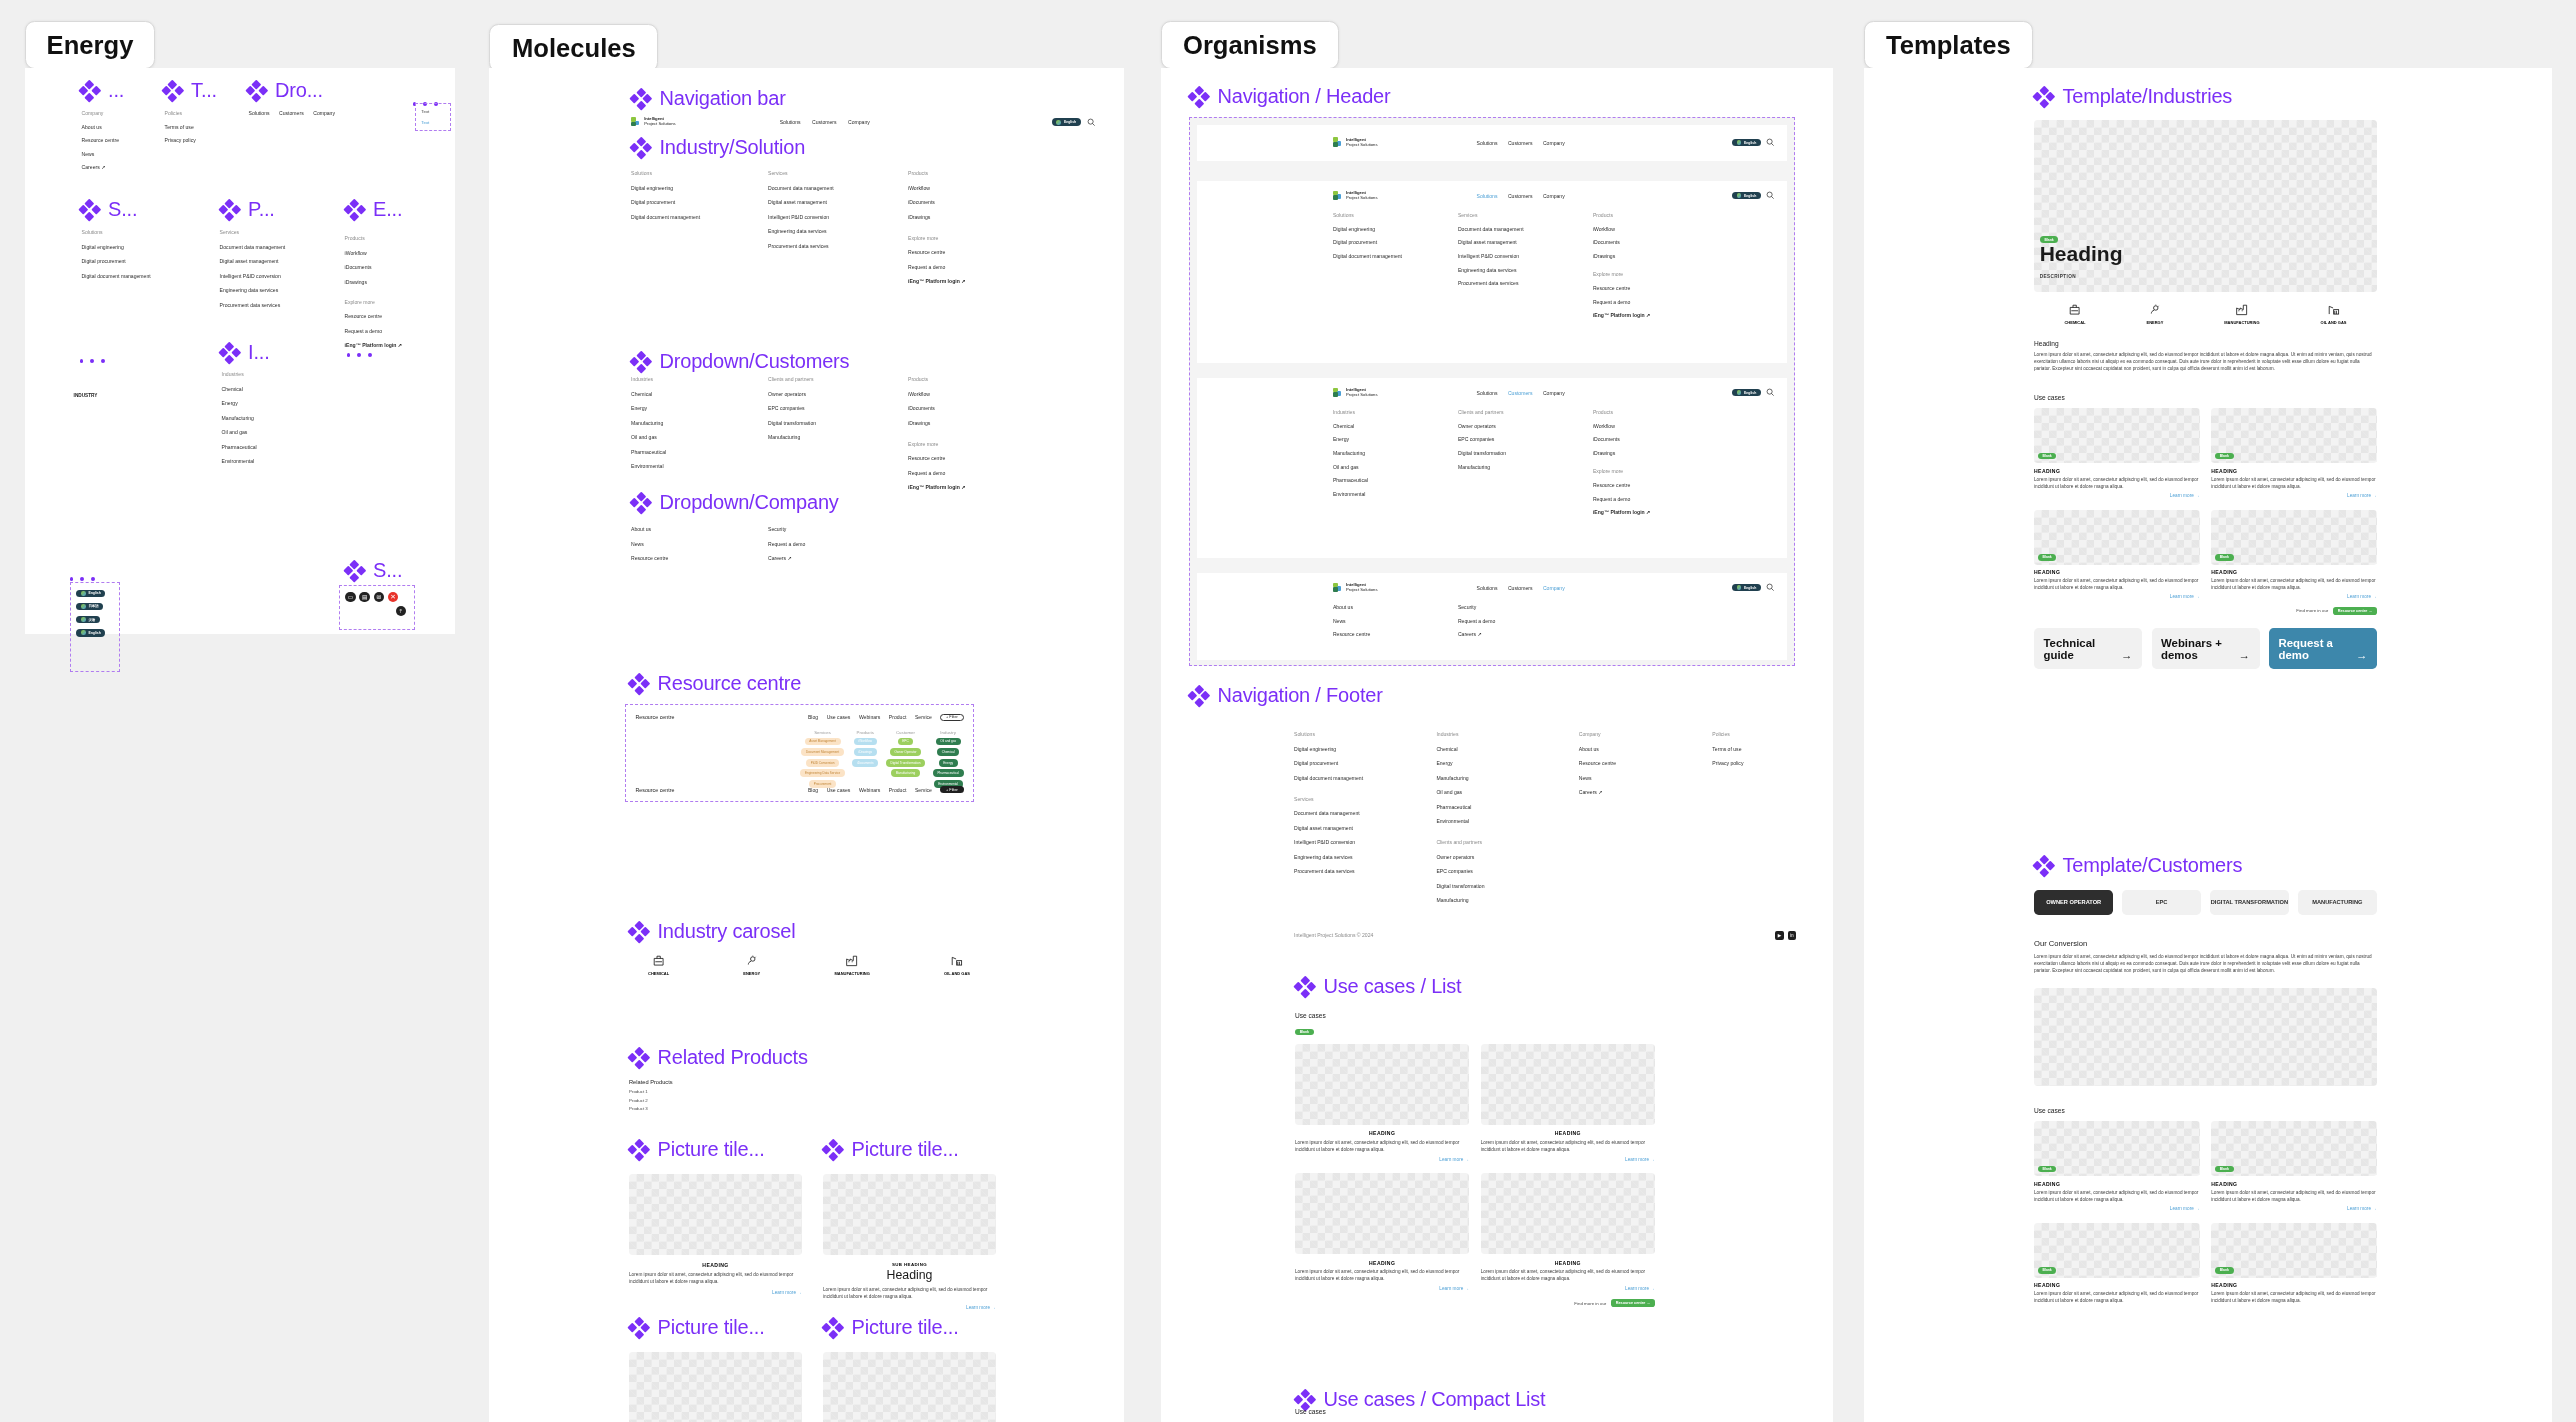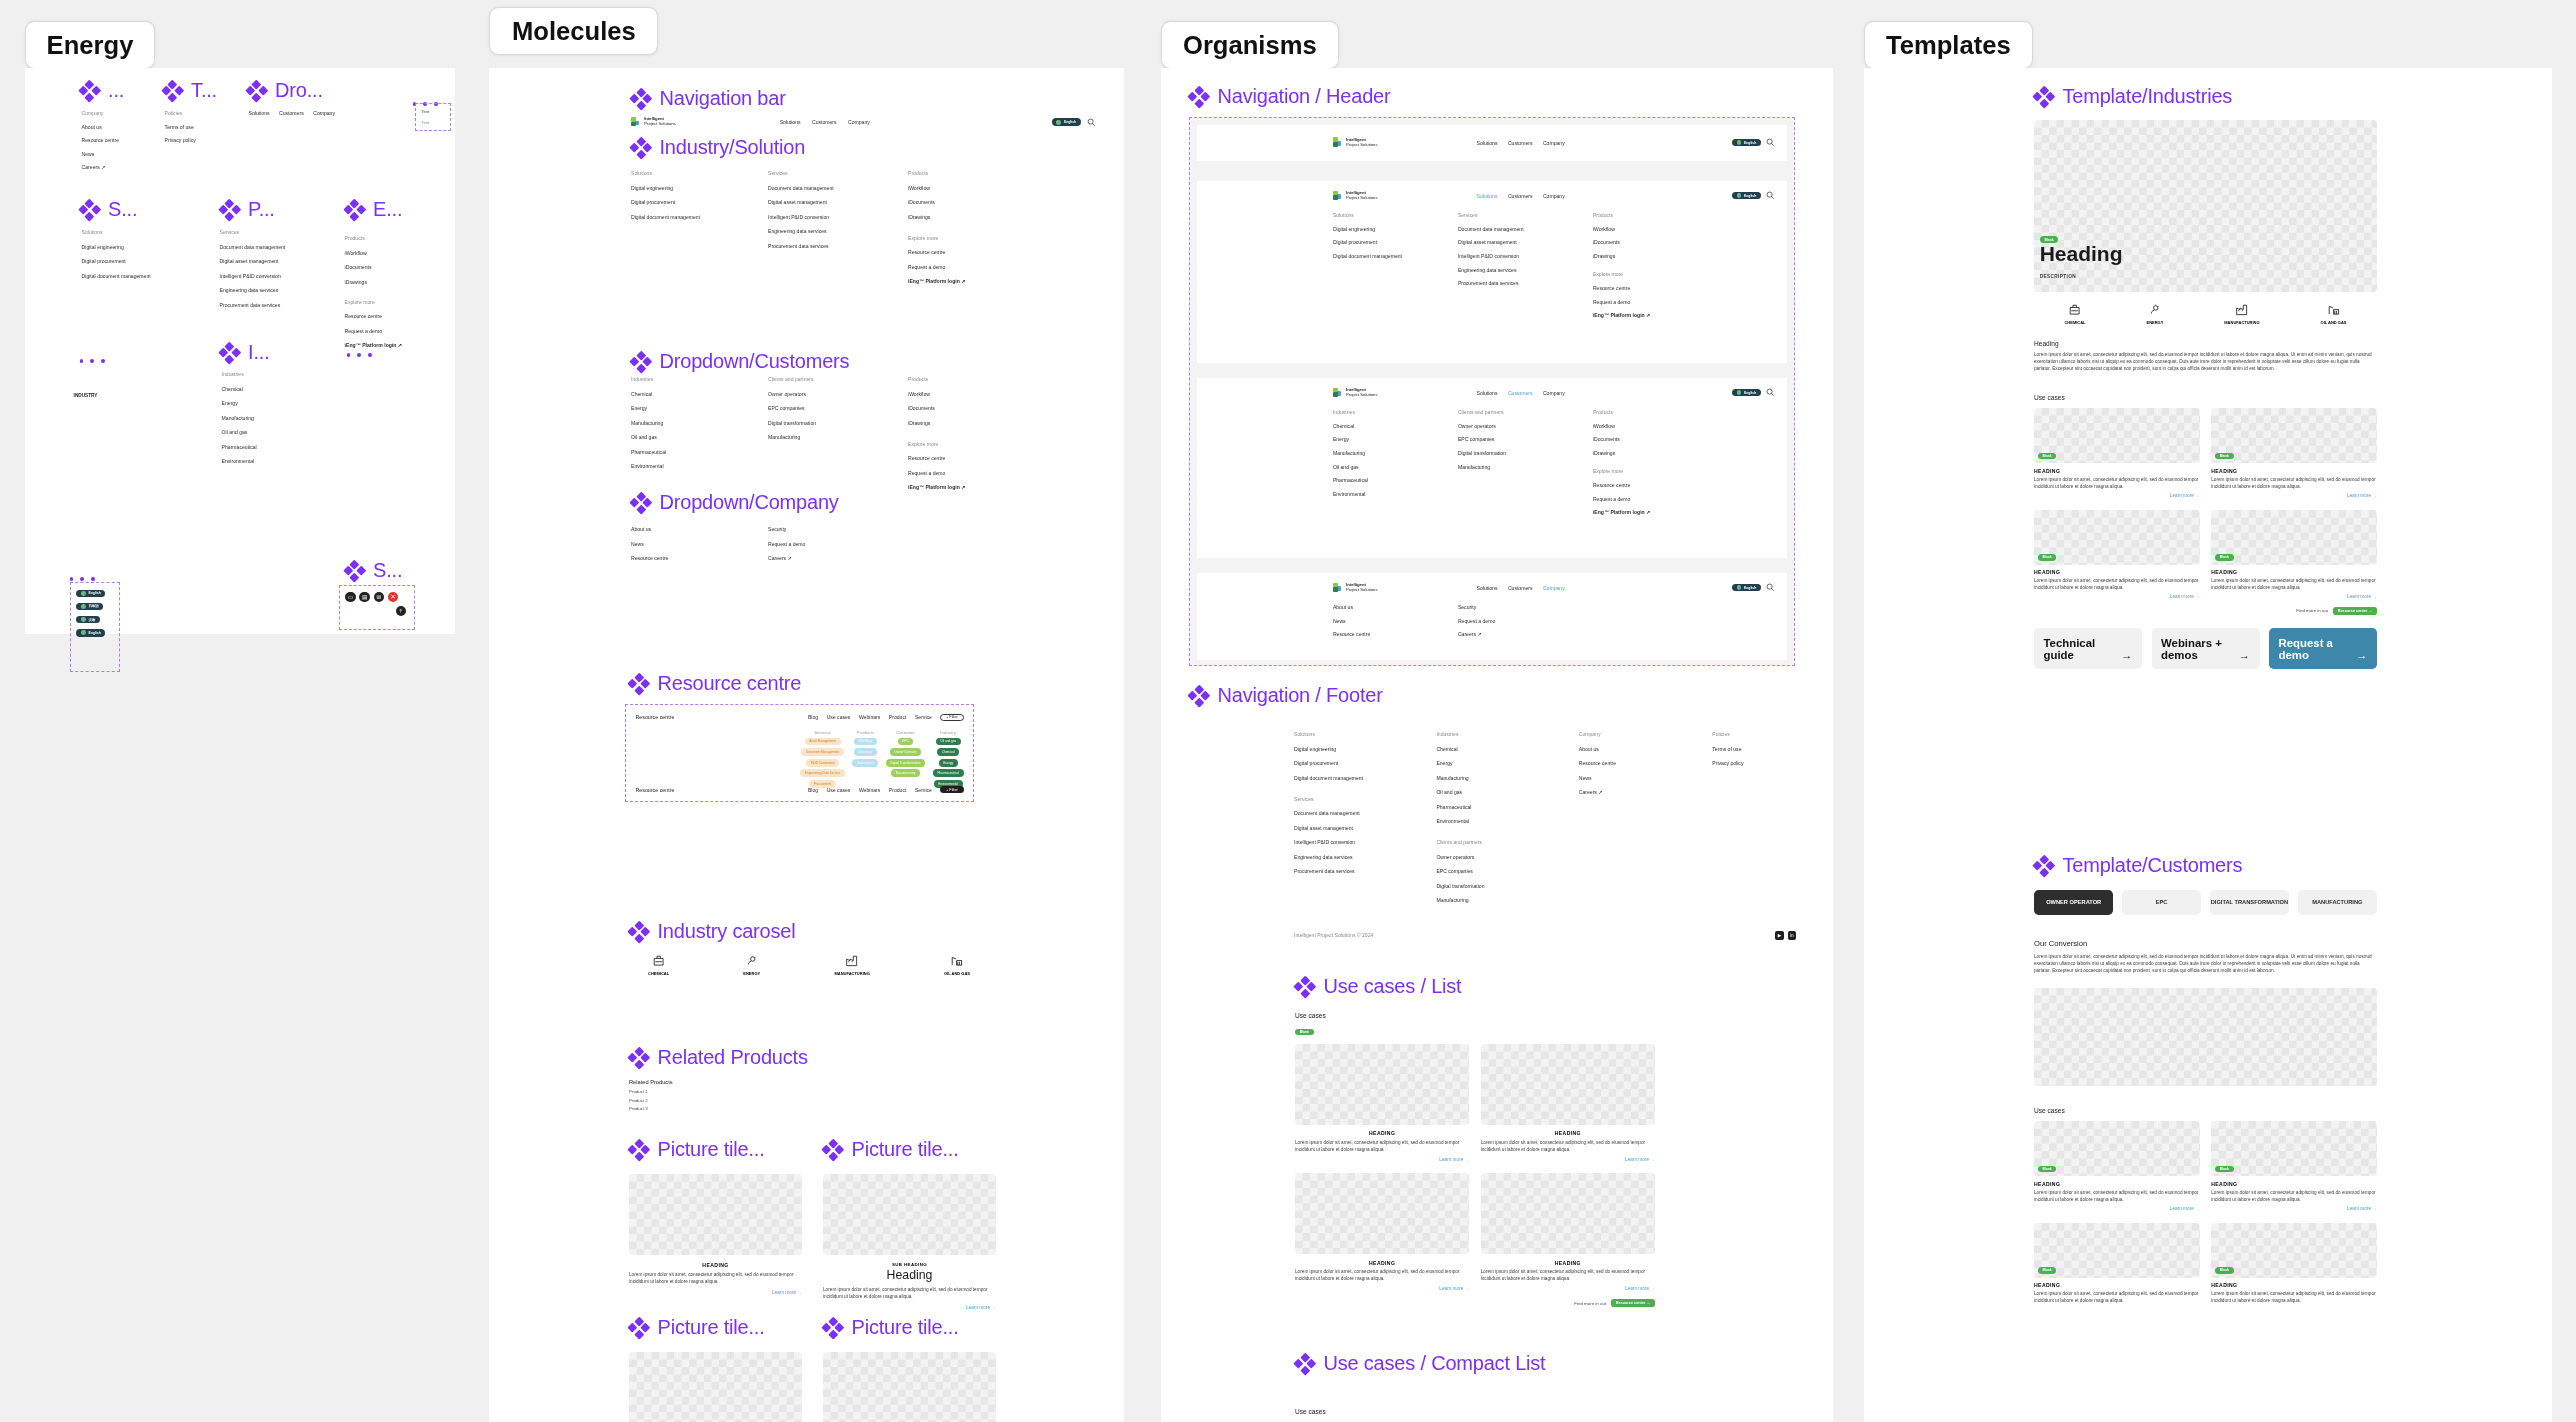--- a/index.html
+++ b/index.html
@@ -74,21 +74,21 @@
   .heading-sm{ font-size:5.1px; font-weight:700; text-align:center; letter-spacing:0.4px; }
   .body-sm{ font-size:4.7px; color:#3c3c3c; line-height:1.45; }
 
   .socbox{ width:8.5px; height:8.5px; background:#1f1f1f; border-radius:1.9px;
            display:flex;align-items:center;justify-content:center;color:#fff;font-size:4.7px;}
 </style>
 </head>
 <body>
 
 <div class="sec-tab" style="left:24.6px;  top:21px;">Energy</div>
-<div class="sec-tab" style="left:489px; top:7px;padding-left:22px;">Molecules</div>
+<div class="sec-tab" style="left:489px; top:24px;padding-left:22px;">Molecules</div>
 <div class="sec-tab" style="left:1161px;top:21px;">Organisms</div>
 <div class="sec-tab" style="left:1864px;top:21px;">Templates</div>
 
 <div class="frame" style="left:24.6px; top:68px; width:430px; height:566px;">
 
   <div class="comp-h" style="position:absolute;left:55px;top:11.4px;">
     <span class="dia" style="width: 20px; height: 20px;">
         <i style="left: 6.6px; top: 0px;"></i>
         <i style="left: 0px; top: 6.6px;"></i>
         <i style="left: 13.3px; top: 6.6px;"></i>
@@ -904,21 +904,21 @@
         <div class="body-sm" style="margin-top:3.8px;">Lorem ipsum dolor sit amet, consectetur adipiscing elit, sed do eiusmod tempor incididunt ut labore et dolore magna aliqua.</div>
         <div class="learn" style="margin-top:2.8px;">Learn more →</div>
       </div>
     </div>
     <div style="margin-top:8.5px;display:flex;justify-content:flex-end;align-items:center;gap:4.7px;">
       <span class="tiny">Find more in our</span>
       <span style="background:#4caf50;color:#fff;border-radius:2.8px;padding:1.9px 4.7px;font-size:3.8px;font-weight:700;">Resource centre →</span>
     </div>
   </div>
 
-  <div class="comp-h" style="position:absolute;left:134px;top:1284px;justify-content:flex-end;">
+  <div class="comp-h" style="position:absolute;left:134px;top:1320px;justify-content:flex-end;">
     <span class="dia" style="width: 20px; height: 20px;">
         <i style="left: 6.6px; top: 0px;"></i>
         <i style="left: 0px; top: 6.6px;"></i>
         <i style="left: 13.3px; top: 6.6px;"></i>
         <i style="left: 6.6px; top: 13.3px;"></i>
       </span>
     <span class="t">Use cases / Compact List</span>
   </div>
   <div style="position:absolute;left:134px;top:1340px;width:360px;">
     <div style="font-size:6.6px;color:#1a1a1a;">Use cases</div>

